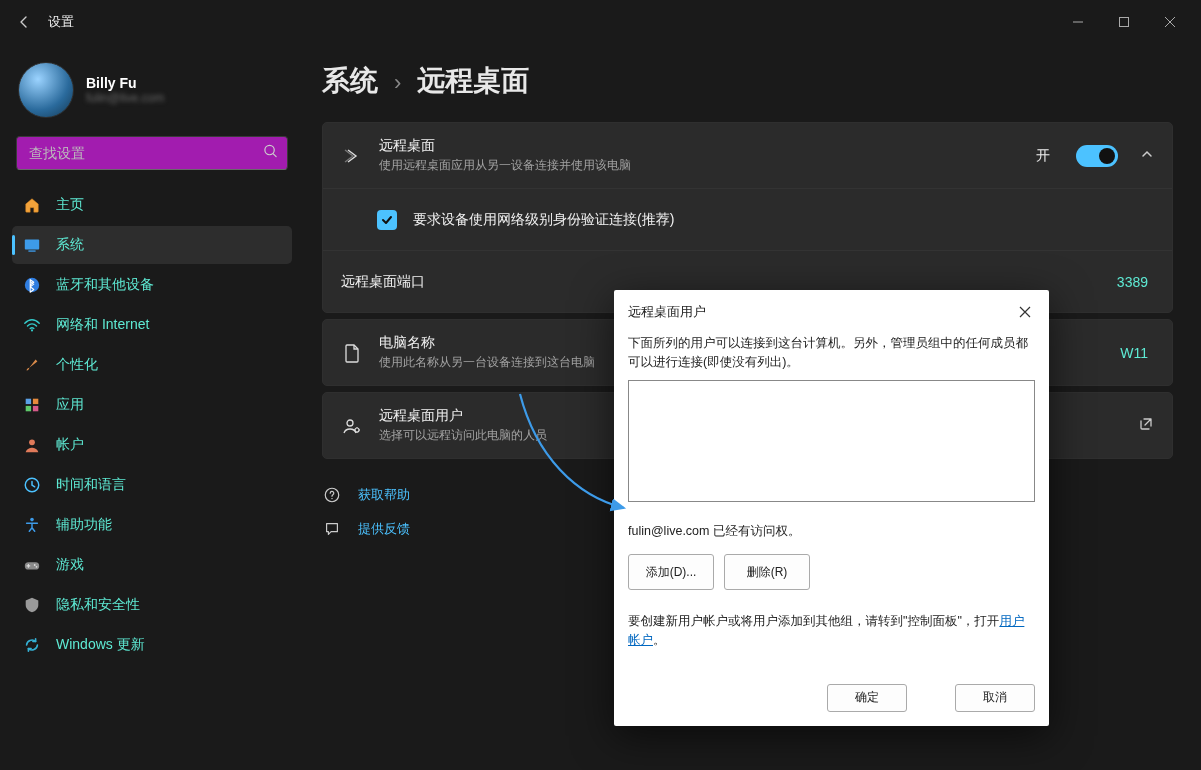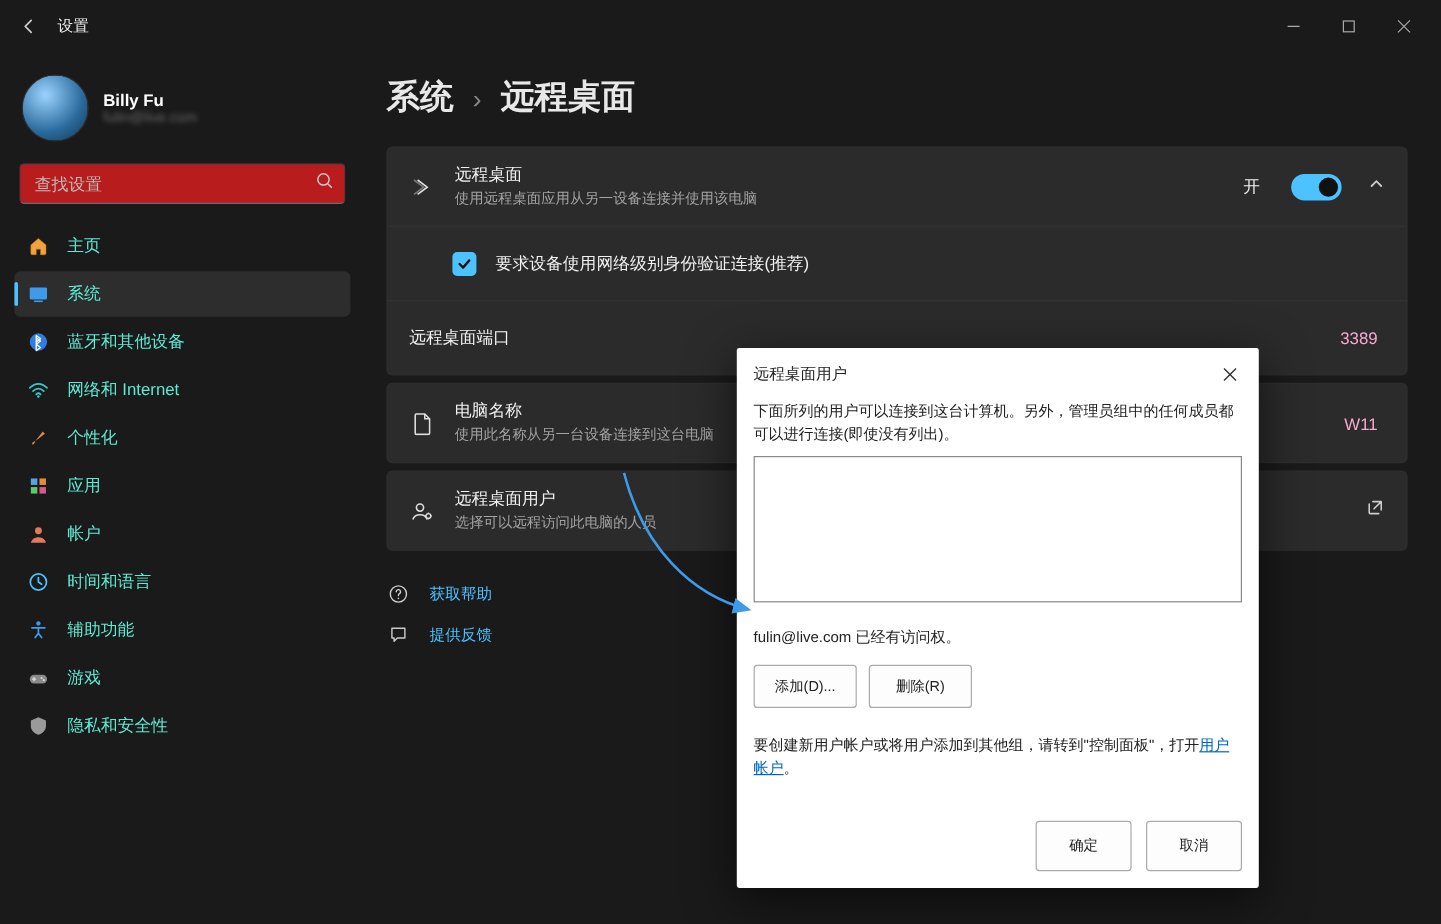--- a/index.html
+++ b/index.html
@@ -16,42 +16,42 @@
   
   .shell { display: flex; height: calc(100% - 44px); }
   .sidebar { width: 300px; padding: 10px 8px 10px 12px; display: flex; flex-direction: column; }
 
   .profile { display: flex; align-items: center; gap: 12px; padding: 8px 6px 14px 6px; }
   .avatar { width: 56px; height: 56px; border-radius: 50%; background: radial-gradient(circle at 35% 30%, #9bd3ff, #2a6a9c 60%, #14364f); border: 1px solid #2e2e2e; }
   .profile .name { font-size: 14px; font-weight: 600; color: #fff; }
   .profile .email { font-size: 12px; color: #666; filter: blur(2px); }
 
   .searchbox { position: relative; margin: 4px 4px 16px 4px; }
-  .searchbox input { width: 100%; height: 34px; background: #b91c1c; border: 1px solid #3a3a3a; border-bottom: 1px solid #6a6a6a; border-radius: 4px; padding: 0 36px 0 12px; color: #eee; font-size: 14px; }
+  .searchbox input { width: 100%; height: 34px; background: #a21caf; border: 1px solid #3a3a3a; border-bottom: 1px solid #6a6a6a; border-radius: 4px; padding: 0 36px 0 12px; color: #eee; font-size: 14px; }
   .searchbox input::placeholder { color: #bcbcbc; }
   .searchbox .sicon { position: absolute; right: 10px; top: 50%; transform: translateY(-50%); color: #ccc; }
 
   .nav { display: flex; flex-direction: column; gap: 2px; }
   .nav-item { display: flex; align-items: center; gap: 14px; height: 38px; padding: 0 10px; border-radius: 5px; font-size: 14px; color: #5eead4; cursor: default; }
   .nav-item.active { background: #2d2d2d; position: relative; }
   .nav-item.active::before { content: ""; position: absolute; left: 0; top: 9px; bottom: 9px; width: 3px; background: #4cc2ff; border-radius: 3px; }
   .nav-icon { width: 20px; height: 20px; display: flex; align-items: center; justify-content: center; }
 
   
   .main { flex: 1; padding: 18px 28px 20px 22px; overflow: auto; }
   .breadcrumb { display: flex; align-items: baseline; gap: 16px; font-size: 28px; font-weight: 600; margin-bottom: 22px; }
   .breadcrumb .sep { color: #888; font-weight: 400; font-size: 22px; }
 
   .card { background: #2b2b2b; border: 1px solid #2f2f2f; border-radius: 5px; margin-bottom: 6px; }
   .row { display: flex; align-items: center; padding: 14px 18px; min-height: 62px; gap: 16px; }
   .row .icon { width: 22px; height: 22px; display:flex; align-items:center; justify-content:center; color: #ddd; }
   .row .texts { flex: 1; }
   .row .title { font-size: 14px; color: #f0f0f0; }
   .row .sub { font-size: 12px; color: #a3a3a3; margin-top: 2px; }
-  .row .value { font-size: 14px; color: #f9a8d4; margin-right: 6px; }
+  .row .value { font-size: 14px; color: #5eead4; margin-right: 6px; }
   .row .chev { color: #bbb; }
   .row + .row { border-top: 1px solid #333; }
   .sub-indent { padding-left: 54px; }
 
   .toggle { width: 42px; height: 22px; background: #4cc2ff; border-radius: 12px; position: relative; margin-left: 10px; margin-right: 6px; }
   .toggle .knob { position: absolute; right: 3px; top: 3px; width: 16px; height: 16px; background: #111; border-radius: 50%; }
   .toggle-label { font-size: 14px; color: #eee; }
 
   .checkbox { width: 20px; height: 20px; background: #4cc2ff; border-radius: 4px; display:flex; align-items:center; justify-content:center; }
   .checkbox svg { stroke: #111; }
@@ -67,21 +67,21 @@
   .dialog .dhead .dtitle { font-size: 13px; color: #222; }
   .dialog .dhead .dclose { margin-left:auto; width: 24px; height: 24px; display:flex; align-items:center; justify-content:center; }
   .dialog .dbody { padding: 4px 14px 0 14px; font-size: 12.5px; line-height: 1.5; color: #222; }
   .dialog .listbox { margin-top: 8px; border: 1px solid #888; height: 122px; background: #fff; }
   .dialog .status { margin-top: 20px; font-size: 12.5px; }
   .dialog .btnrow { margin-top: 14px; display:flex; gap: 10px; }
   .dialog .winbtn2 { min-width: 86px; height: 36px; font-size: 12px; background: #fdfdfd; border: 1px solid #aaa; border-radius: 3px; display:flex; align-items:center; justify-content:center; padding: 0 10px;}
   .dialog .hint { margin-top: 22px; font-size: 12.5px; }
   .dialog .hint a { color: #0067c0; text-decoration: underline; cursor: pointer;}
   .dialog .footer { margin-top: 34px; display:flex; justify-content:flex-end; gap: 12px; padding: 0 14px; }
-  .dialog .footer .winbtn2 { min-width: 80px; height: 42px; }
+  .dialog .footer .winbtn2 { min-width: 80px; height: 28px; margin-left: 36px; }
 
   
   .arrow { position:absolute; left: 506px; top: 386px; pointer-events:none; }
 </style>
 </head>
 <body>
 
 <div class="titlebar">
   <div class="back">
     <svg width="16" height="16" viewBox="0 0 16 16" fill="none">
@@ -223,20 +223,29 @@
         <span>游戏</span>
       </div>
       <div class="nav-item">
         <span class="nav-icon">
             <svg width="18" height="18" viewBox="0 0 20 20">
               <path d="M10 2l7 3v5c0 4-3 7-7 8-4-1-7-4-7-8V5l7-3z" fill="#9a9a9a"></path>
             </svg>
           </span>
         <span>隐私和安全性</span>
       </div>
+      <div class="nav-item">
+        <span class="nav-icon">
+            <svg width="18" height="18" viewBox="0 0 20 20" fill="none">
+              <path d="M4 10a6 6 0 0 1 10-4M16 10a6 6 0 0 1-10 4" stroke="#34b0d4" stroke-width="1.8" stroke-linecap="round"></path>
+              <path d="M14 3v3h-3M6 17v-3h3" stroke="#34b0d4" stroke-width="1.8" stroke-linecap="round" stroke-linejoin="round"></path>
+            </svg>
+          </span>
+        <span>Windows 更新</span>
+      </div>
     </div>
   </div>
 
   <div class="main">
     <div class="breadcrumb">
       <span>系统</span>
       <span class="sep">›</span>
       <span>远程桌面</span>
     </div>
 

